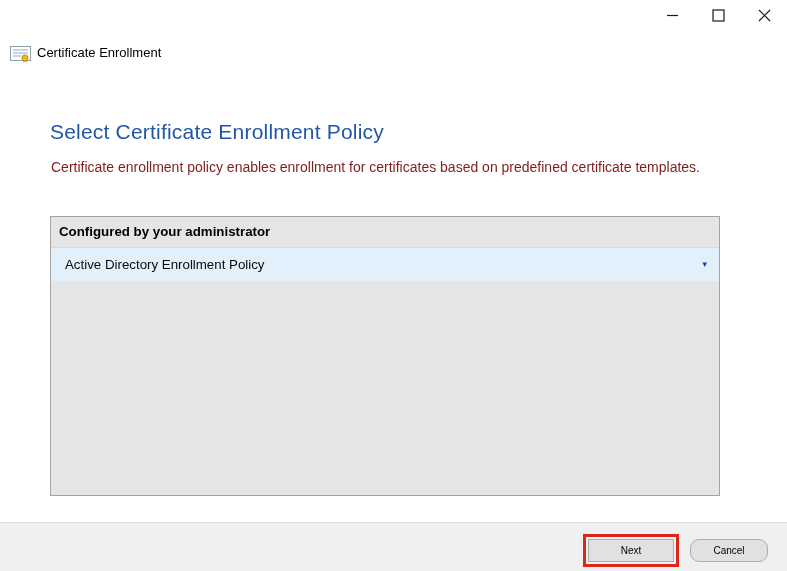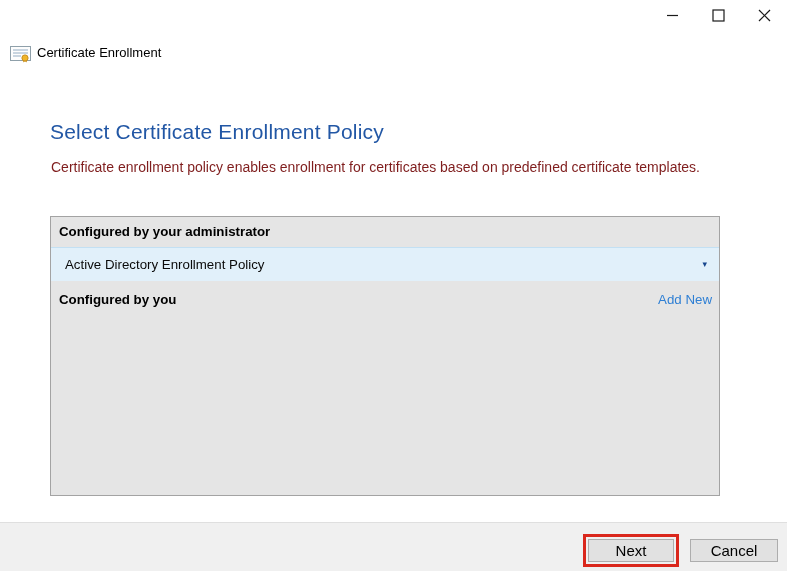--- a/index.html
+++ b/index.html
@@ -84,27 +84,27 @@
   
   .footer {
     position: absolute; left: 0; top: 522px; width: 787px; height: 49px;
     background: #f0f0f0; border-top: 1px solid #dfdfdf;
   }
   .btn {
     position: absolute;
     height: 23px;
     background: #e1e1e1;
     border: 1px solid #adadad;
-    font-size: 15px; color: #000;
+    font-size: 10px; color: #000;
     font-family: "Liberation Sans", "DejaVu Sans", sans-serif;
     display: flex; align-items: center; justify-content: center;
     cursor: default;
   }
   .btn-next { left: 588px; top: 16px; width: 86px; }
-  .btn-cancel { left: 690px; top: 16px; width: 88px; }
+  .btn-cancel { left: 690px; top: 16px; width: 78px; border-radius: 9px; }
   .highlight-box {
     position: absolute; left: 583px; top: 11px;
     width: 96px; height: 33px;
     border: 3px solid #da271c;
     pointer-events: none;
   }
 </style>
 </head>
 <body>
 
@@ -156,24 +156,20 @@
   </div>
 
   <div class="policy-panel">
     <div class="section-label admin-label">Configured by your administrator</div>
 
     <div class="dropdown-row">
       <span class="value">Active Directory Enrollment Policy</span>
       <span class="chevron">▾</span>
     </div>
 
-    <div class="user-row">
-      <span class="section-label">Configured by you</span>
-      <span class="add-new-link">Add New</span>
-    </div>
   </div>
 
   <div class="footer">
     <div class="highlight-box"></div>
     <button class="btn btn-next">Next</button>
     <button class="btn btn-cancel">Cancel</button>
   </div>
 
 </div>
 

